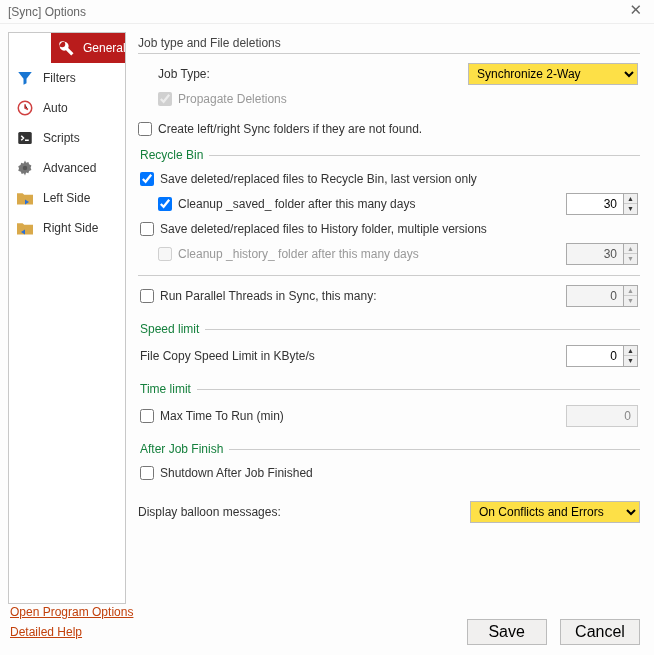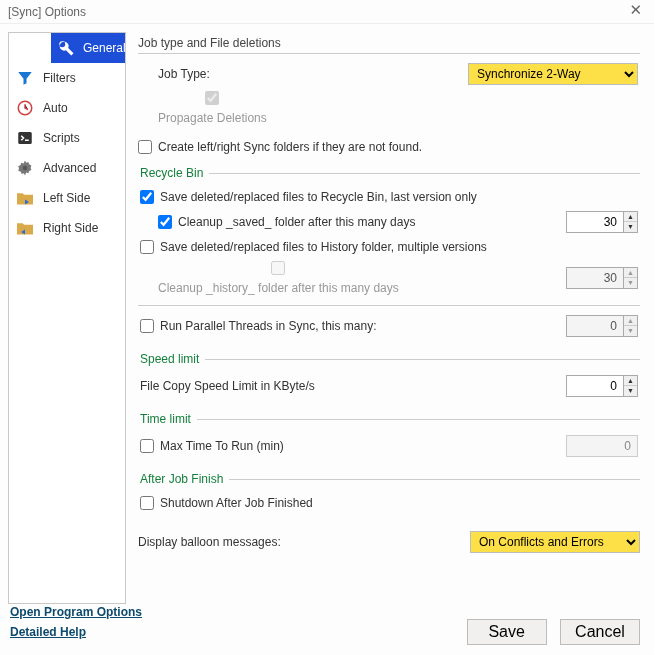--- a/index.html
+++ b/index.html
@@ -32,21 +32,21 @@
     padding-top:0;
   }
   .side-item {
     display:flex; align-items:center;
     gap:8px;
     padding:6px 6px;
     height:30px;
     cursor:pointer;
   }
   .side-item.selected {
-    background:#1d4ed8;
+    background:#b91c1c;
     color:#fff;
     margin-left:42px;
   }
   .side-item .ico { width:20px; height:20px; display:flex; align-items:center; justify-content:center; }
   .main {
     flex:1;
     padding: 10px 14px 0 12px;
   }
   .group-title {
     color:#444;
@@ -132,36 +132,35 @@
   .footer {
     display:flex;
     justify-content:space-between;
     align-items:flex-end;
     padding: 8px 14px 10px 10px;
     position:absolute; bottom:0; left:0; right:0;
     width:654px;
   }
   .footer .links a {
     display:block;
-    color:#0c4a6e;
+    color:#c2410c;
     text-decoration:underline;
     font-size:12px;
     margin: 6px 0;
     cursor:pointer;
-    font-weight:bold;
   }
   .footer .buttons button {
     width:80px; height:26px;
     margin-left:10px;
     background:#f1f0ef;
     border:1px solid #bcbcbc;
     font-size:16px;
     cursor:pointer;
   }
-  .greyed { color:#999;flex-direction:column; }
+  .greyed { color:#999; }
 </style>
 </head>
 <body>
 
 <div class="titlebar">
   <span>[Sync] Options</span>
   <span class="close-x">✕</span>
 </div>
 
 <div class="content">

